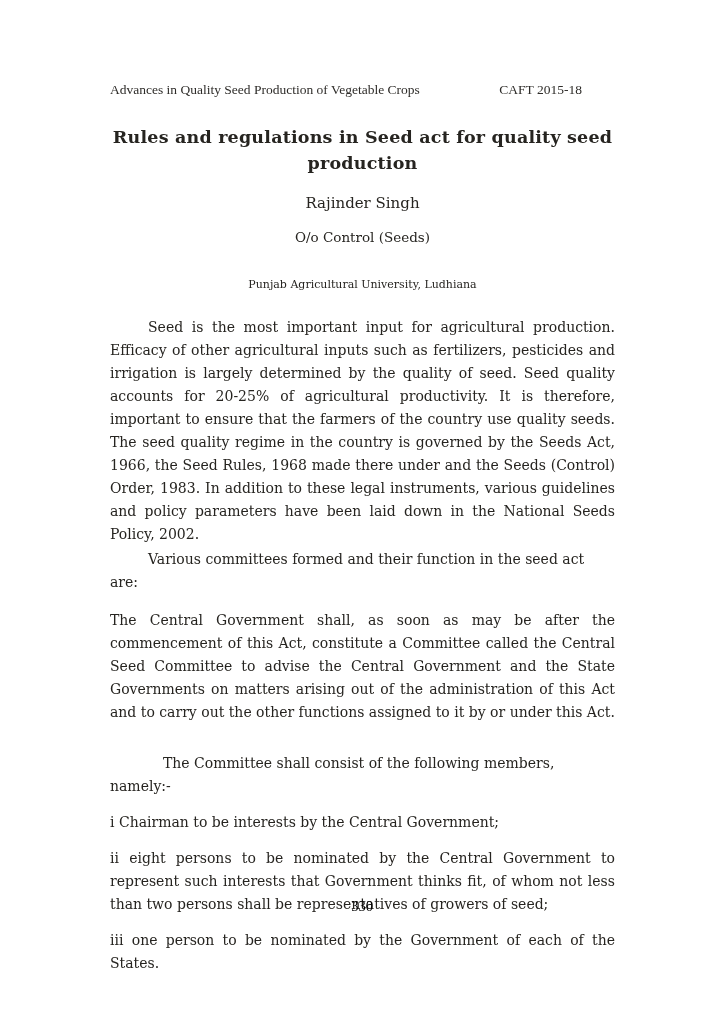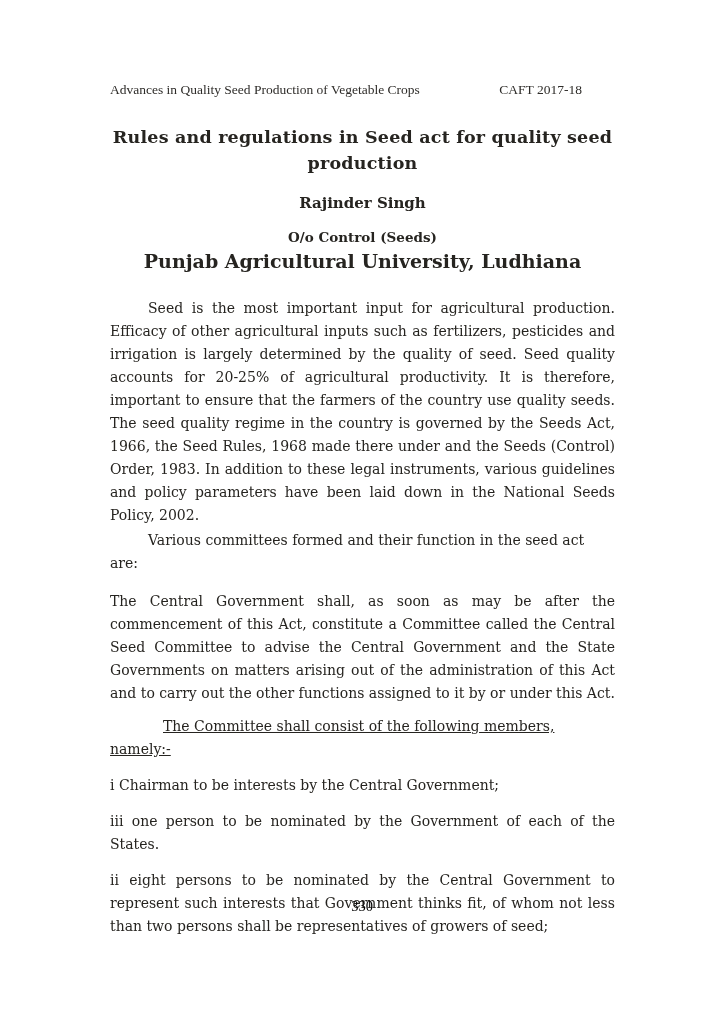--- a/index.html
+++ b/index.html
@@ -36,62 +36,62 @@
 
   .page-title {
     margin: 26px 0 0 0;
     text-align: center;
     font-size: 17.5px;
     line-height: 26px;
     font-weight: bold;
     letter-spacing: 0.2px;
   }
 
-  .byline { text-align: center; font-weight: bold; }
+  .byline { text-align: center; font-weight: normal; }
   .author-name  { margin-top: 18px; font-size: 15px;   }
   .author-office{ margin-top: 17px; font-size: 13.5px; }
-  .author-affil { margin-top: 5px; font-size: 19px; }
+  .author-affil { margin-top: 33px; font-size: 11px; }
 
   .body-text p {
     margin: 0;
     font-size: 14px;
     line-height: 23px;
     text-align: justify;
   }
   p.intro        { margin-top: 25px; text-indent: 38px; }
   p.lead-line    { margin-top: 2px;  text-indent: 38px; text-align: left; }
   h2.section-heading {
     margin: 5px 0 0 0;
     font-size: 14px;
     line-height: 23px;
     font-weight: bold;
   }
   p.section-par  { margin-top: 15px; }
-  p.members-lead { margin-top: 10px; text-indent: 53px; text-align: left; text-decoration: underline; }
+  p.members-lead { margin-top: 28px; text-indent: 53px; text-align: left; }
   p.member       { margin-top: 13px; }
 
   .page-number {
     position: absolute;
     left: 0; right: 0;
     top: 898px;
     text-align: center;
     font-family: "Liberation Serif", serif;
     font-size: 14.5px;
     color: #000000;
   }
 </style>
 </head>
 <body>
 
 <div class="page">
   <div class="content">
 
     <div class="running-header">
       <span class="rh-left">Advances in Quality Seed Production of Vegetable Crops</span>
-      <span class="rh-right">CAFT 2017-18</span>
+      <span class="rh-right">CAFT 2015-18</span>
     </div>
 
     <h1 class="page-title">Rules and regulations in Seed act for quality seed production</h1>
 
     <div class="byline author-name">Rajinder Singh</div>
 
     <div class="byline author-office">O/o Control (Seeds)</div>
 
     <div class="byline author-affil">Punjab Agricultural University, Ludhiana</div>
 
@@ -100,21 +100,21 @@
 
       <p class="lead-line">Various committees formed and their function in the seed act are:</p>
 
 
       <p class="section-par">The Central Government shall, as soon as may be after the commencement of this Act, constitute a Committee called the Central Seed Committee to advise the Central Government and the State Governments on matters arising out of the administration of this Act and to carry out the other functions assigned to it by or under this Act.</p>
 
       <p class="members-lead">The Committee shall consist of the following members, namely:-</p>
 
       <p class="member">i Chairman to be interests by the Central Government;</p>
 
+      <p class="member">ii eight persons to be nominated by the Central Government to represent such interests that Government thinks fit, of whom not less than two persons shall be representatives of growers of seed;</p>
+
       <p class="member">iii one person to be nominated by the Government of each of the States.</p>
-
-      <p class="member">ii eight persons to be nominated by the Central Government to represent such interests that Government thinks fit, of whom not less than two persons shall be representatives of growers of seed;</p>
     </div>
 
   </div>
 
   <div class="page-number">330</div>
 </div>
 
 </body></html>

